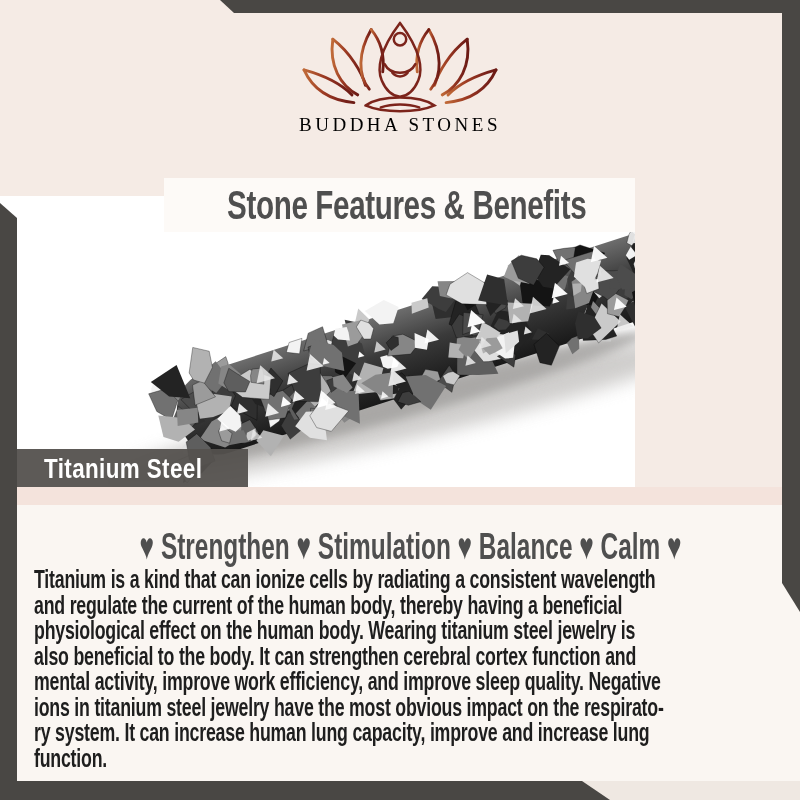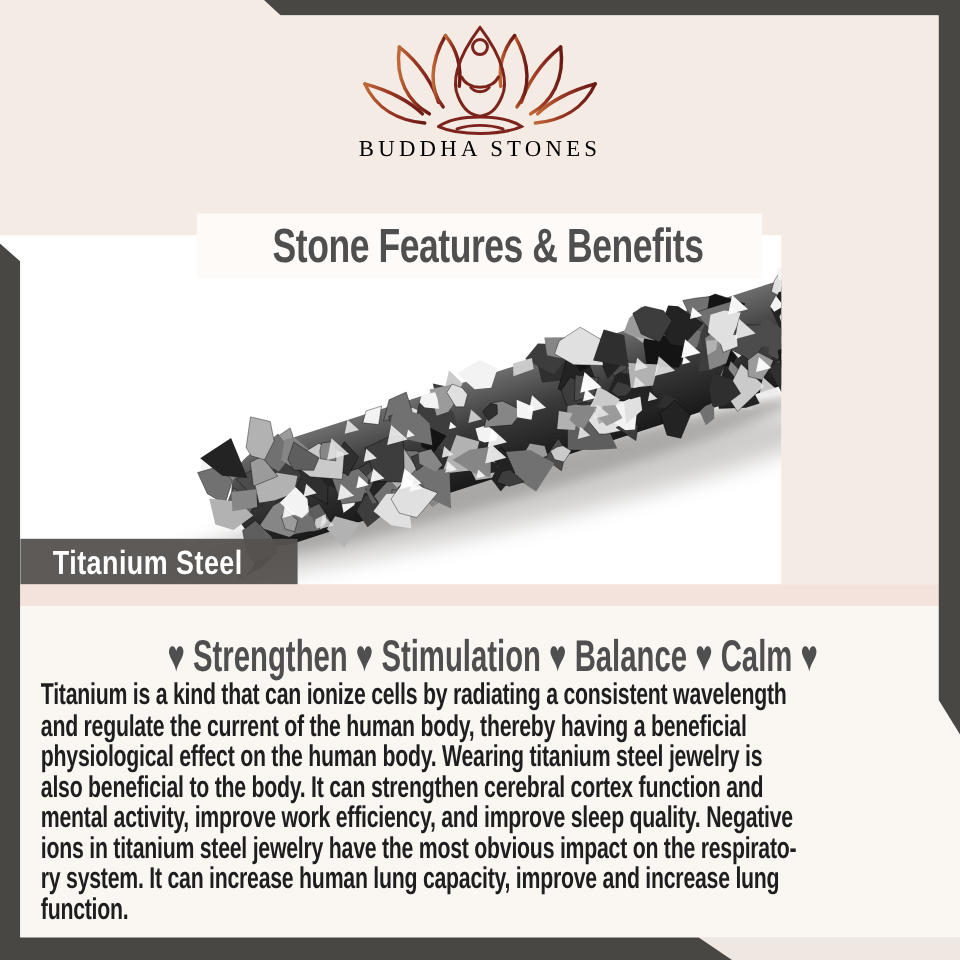--- a/index.html
+++ b/index.html
@@ -28,21 +28,21 @@
   }
   .title-banner{
     position:absolute;left:164px;top:142px;width:471px;height:54px;
     background:#fdfaf7;text-align:center;line-height:54px;margin-top:36px;
   }
   .title-banner .cond{
     display:inline-block;transform:scaleX(0.74);transform-origin:center center;
     font-size:40px;font-weight:bold;color:#4f4f4f;letter-spacing:-0.5px;white-space:nowrap;
   }
   
-  .photo-panel{position:absolute;left:0;top:196px;width:635px;height:291px;background:#ffffff;overflow:hidden;padding-left:16px;}
+  .photo-panel{position:absolute;left:0;top:196px;width:635px;height:291px;background:#ffffff;overflow:hidden;}
   .stone-label{
     position:absolute;left:17px;top:253px;width:231px;height:39px;
     background:rgba(84,81,78,0.95);line-height:39px;padding-left:27px;box-sizing:border-box;
   }
   .stone-label .cond{
     display:inline-block;transform:scaleX(0.80);transform-origin:left center;
     font-size:28px;font-weight:bold;color:#ffffff;letter-spacing:0.5px;white-space:nowrap;
   }
   
   .pink-band{position:absolute;left:0;top:487px;width:800px;height:18px;background:#f4e3dc;}

